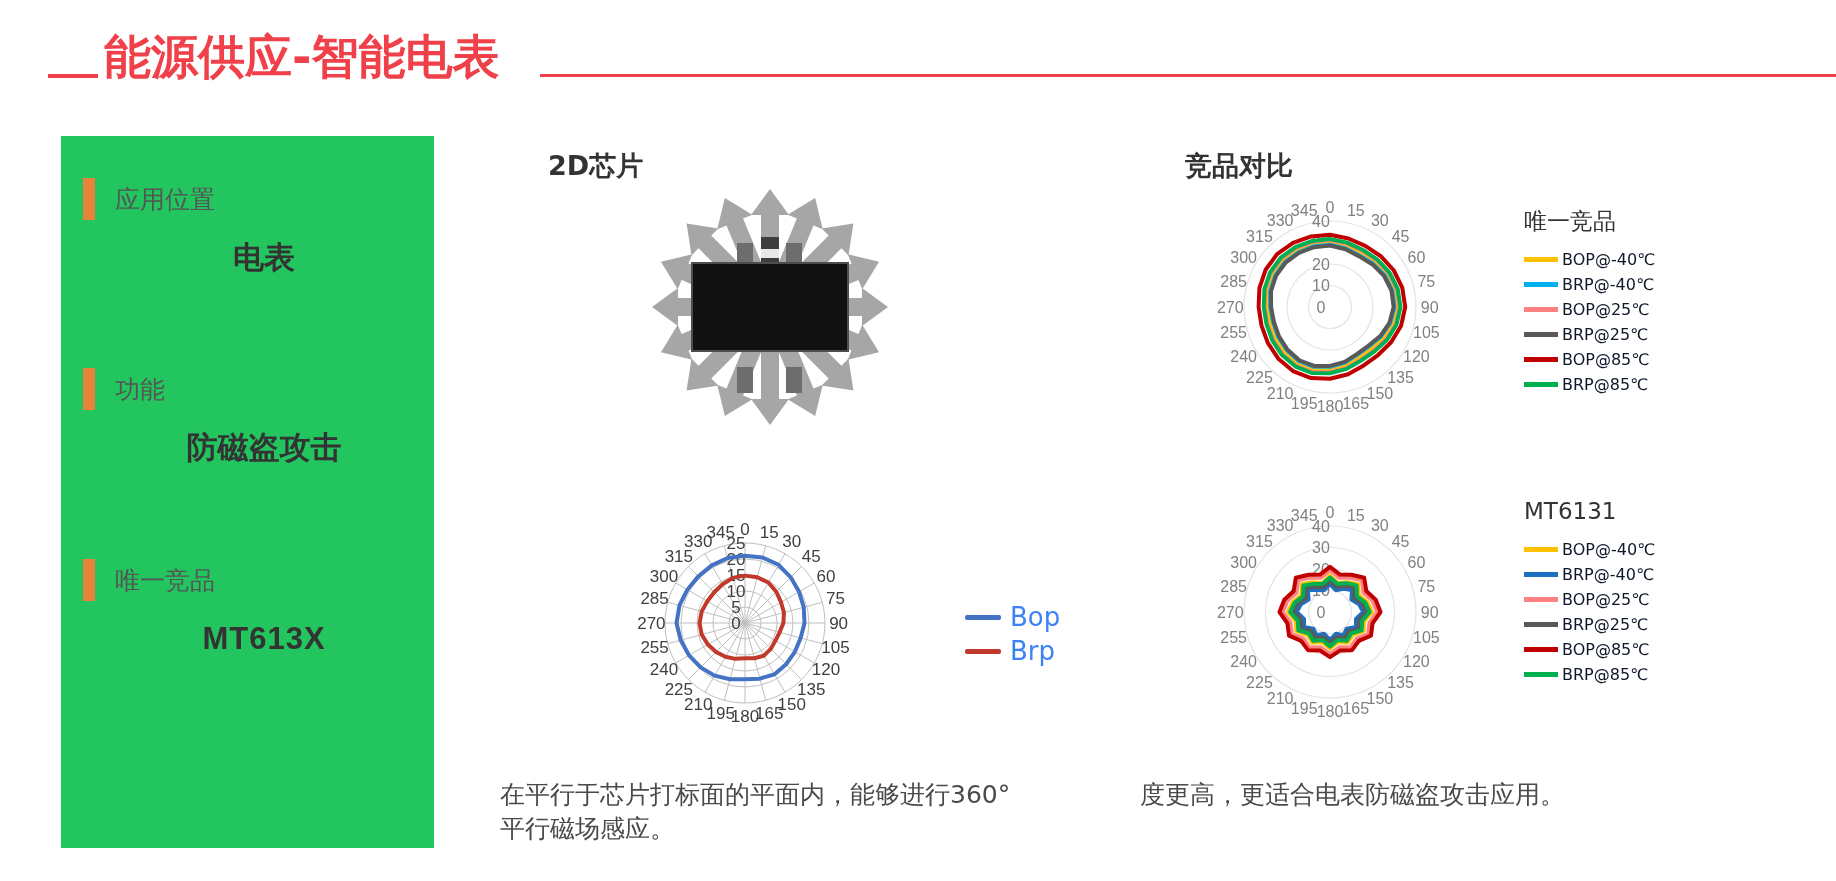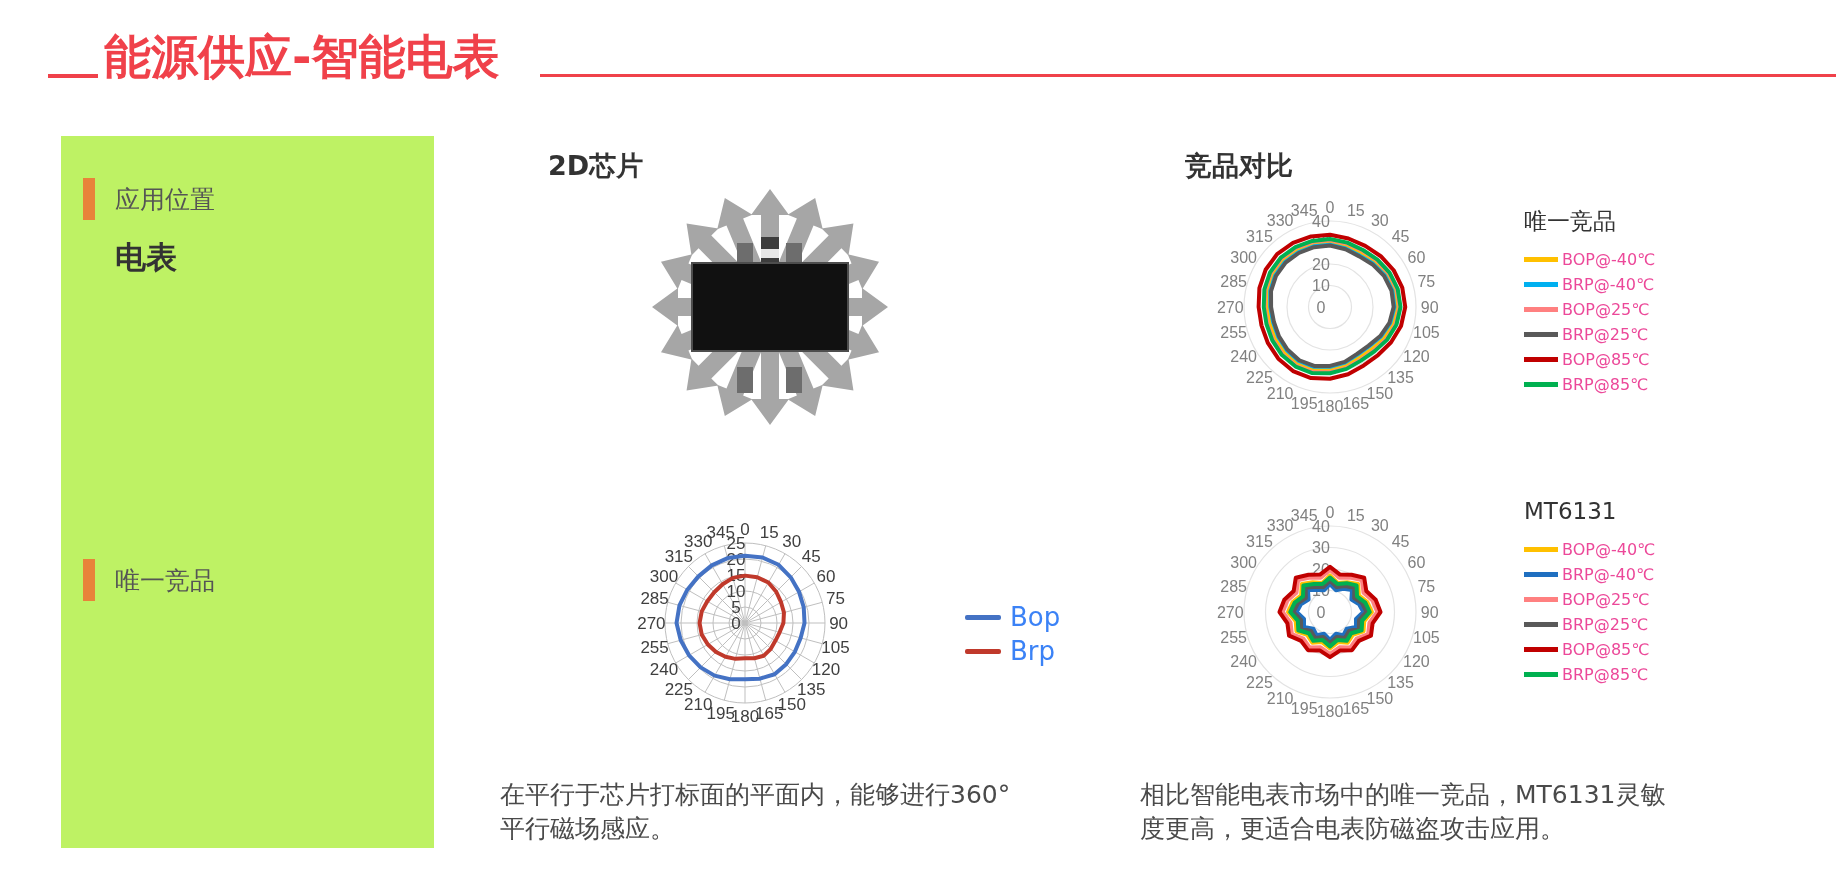--- a/index.html
+++ b/index.html
@@ -9,21 +9,21 @@
     overflow:hidden;position:relative;
   }
   
   .header{position:absolute;left:0;top:0;width:1836px;height:120px;}
   .hdr-rule-left{position:absolute;left:48px;top:74px;width:50px;height:4px;background:#F0414A;}
   .hdr-title{position:absolute;left:104px;top:33px;font-size:47px;font-weight:bold;color:#F0414A;
     letter-spacing:0px;line-height:1;white-space:nowrap;font-family:"DejaVu Sans","Liberation Sans",sans-serif;}
   .hdr-rule-right{position:absolute;left:540px;top:74px;right:0px;height:3px;background:#F0414A;}
 
   
-  .sidebar{position:absolute;left:61px;top:136px;width:373px;height:712px;background:#bef264;}
+  .sidebar{position:absolute;left:61px;top:136px;width:373px;height:712px;background:#22c55e;text-align:center;}
   .side-group{position:absolute;left:22px;width:330px;}
   .side-label-row{display:flex;align-items:center;height:42px;}
   .side-bar{width:12px;height:42px;background:#E8833A;flex:0 0 auto;}
   .side-label{margin-left:20px;font-size:25px;color:#555555;line-height:1;
      font-family:"DejaVu Sans","Liberation Sans",sans-serif;}
   .side-value{margin-left:32px;margin-top:22px;font-size:31px;font-weight:bold;color:#333333;line-height:1;
      font-family:"DejaVu Sans","Liberation Sans",sans-serif;}
   .side-value.mono{font-family:"Liberation Sans","DejaVu Sans",sans-serif;letter-spacing:1px;}
 
   
@@ -44,21 +44,21 @@
   .legend-simple .lrow{display:flex;align-items:center;height:34px;}
   .legend-simple .lline{width:36px;height:5px;border-radius:2px;flex:0 0 auto;}
   .legend-simple .ltxt{margin-left:9px;font-size:26px;color:#3b82f6;line-height:1;
      font-family:"DejaVu Sans","Liberation Sans",sans-serif;}
 
   .legend-box{position:absolute;width:215px;}
   .legend-box .ltitle{font-size:23px;color:#333333;line-height:1;margin-bottom:14px;
      font-family:"DejaVu Sans","Liberation Sans",sans-serif;}
   .legend-box .lrow{display:flex;align-items:center;height:25px;}
   .legend-box .lline{width:34px;height:5px;flex:0 0 auto;}
-  .legend-box .ltxt{margin-left:4px;font-size:16px;color:#ec4899;line-height:1;white-space:nowrap;
+  .legend-box .ltxt{margin-left:4px;font-size:16px;color:#0f172a;line-height:1;white-space:nowrap;
      font-family:"DejaVu Sans","Liberation Sans",sans-serif;}
 </style>
 </head>
 <body>
 
 <div class="header">
   <div class="hdr-rule-left"></div>
   <div class="hdr-title">能源供应-智能电表</div>
   <div class="hdr-rule-right"></div>
 </div>
@@ -66,26 +66,34 @@
 <div class="sidebar">
 
   <div class="side-group" style="top:42px;">
     <div class="side-label-row">
       <div class="side-bar"></div>
       <div class="side-label">应用位置</div>
     </div>
     <div class="side-value">电表</div>
   </div>
 
+  <div class="side-group" style="top:232px;">
+    <div class="side-label-row">
+      <div class="side-bar"></div>
+      <div class="side-label">功能</div>
+    </div>
+    <div class="side-value">防磁盗攻击</div>
+  </div>
 
   <div class="side-group" style="top:423px;">
     <div class="side-label-row">
       <div class="side-bar"></div>
       <div class="side-label">唯一竞品</div>
     </div>
+    <div class="side-value mono">MT613X</div>
   </div>
 
 </div>
 
 <div class="col-title" style="left:500px;top:152px;">2D芯片</div>
 
 <div class="chipwrap">
   <svg id="chipsvg" width="330" height="245" viewBox="0 0 330 245">
       <g>
         <path d="M -9 -14 L -9 -92 L -19 -92 L 0 -118 L 19 -92 L 9 -92 L 9 -14 Z" fill="#a6a6a6" transform="translate(165,122) rotate(0)"></path>
@@ -335,15 +343,14 @@
       <div class="lline" style="background: rgb(192, 0, 0);"></div>
       <div class="ltxt">BOP@85℃</div>
     </div>
     <div class="lrow">
       <div class="lline" style="background: rgb(0, 176, 80);"></div>
       <div class="ltxt">BRP@85℃</div>
     </div>
   </div>
 
 <div class="caption" style="left:1140px;top:778px;width:640px;">
-  <div>相比智能电表市场中的唯一竞品，MT6131灵敏</div>
   <div>度更高，更适合电表防磁盗攻击应用。</div>
 </div>
 
 </body></html>

